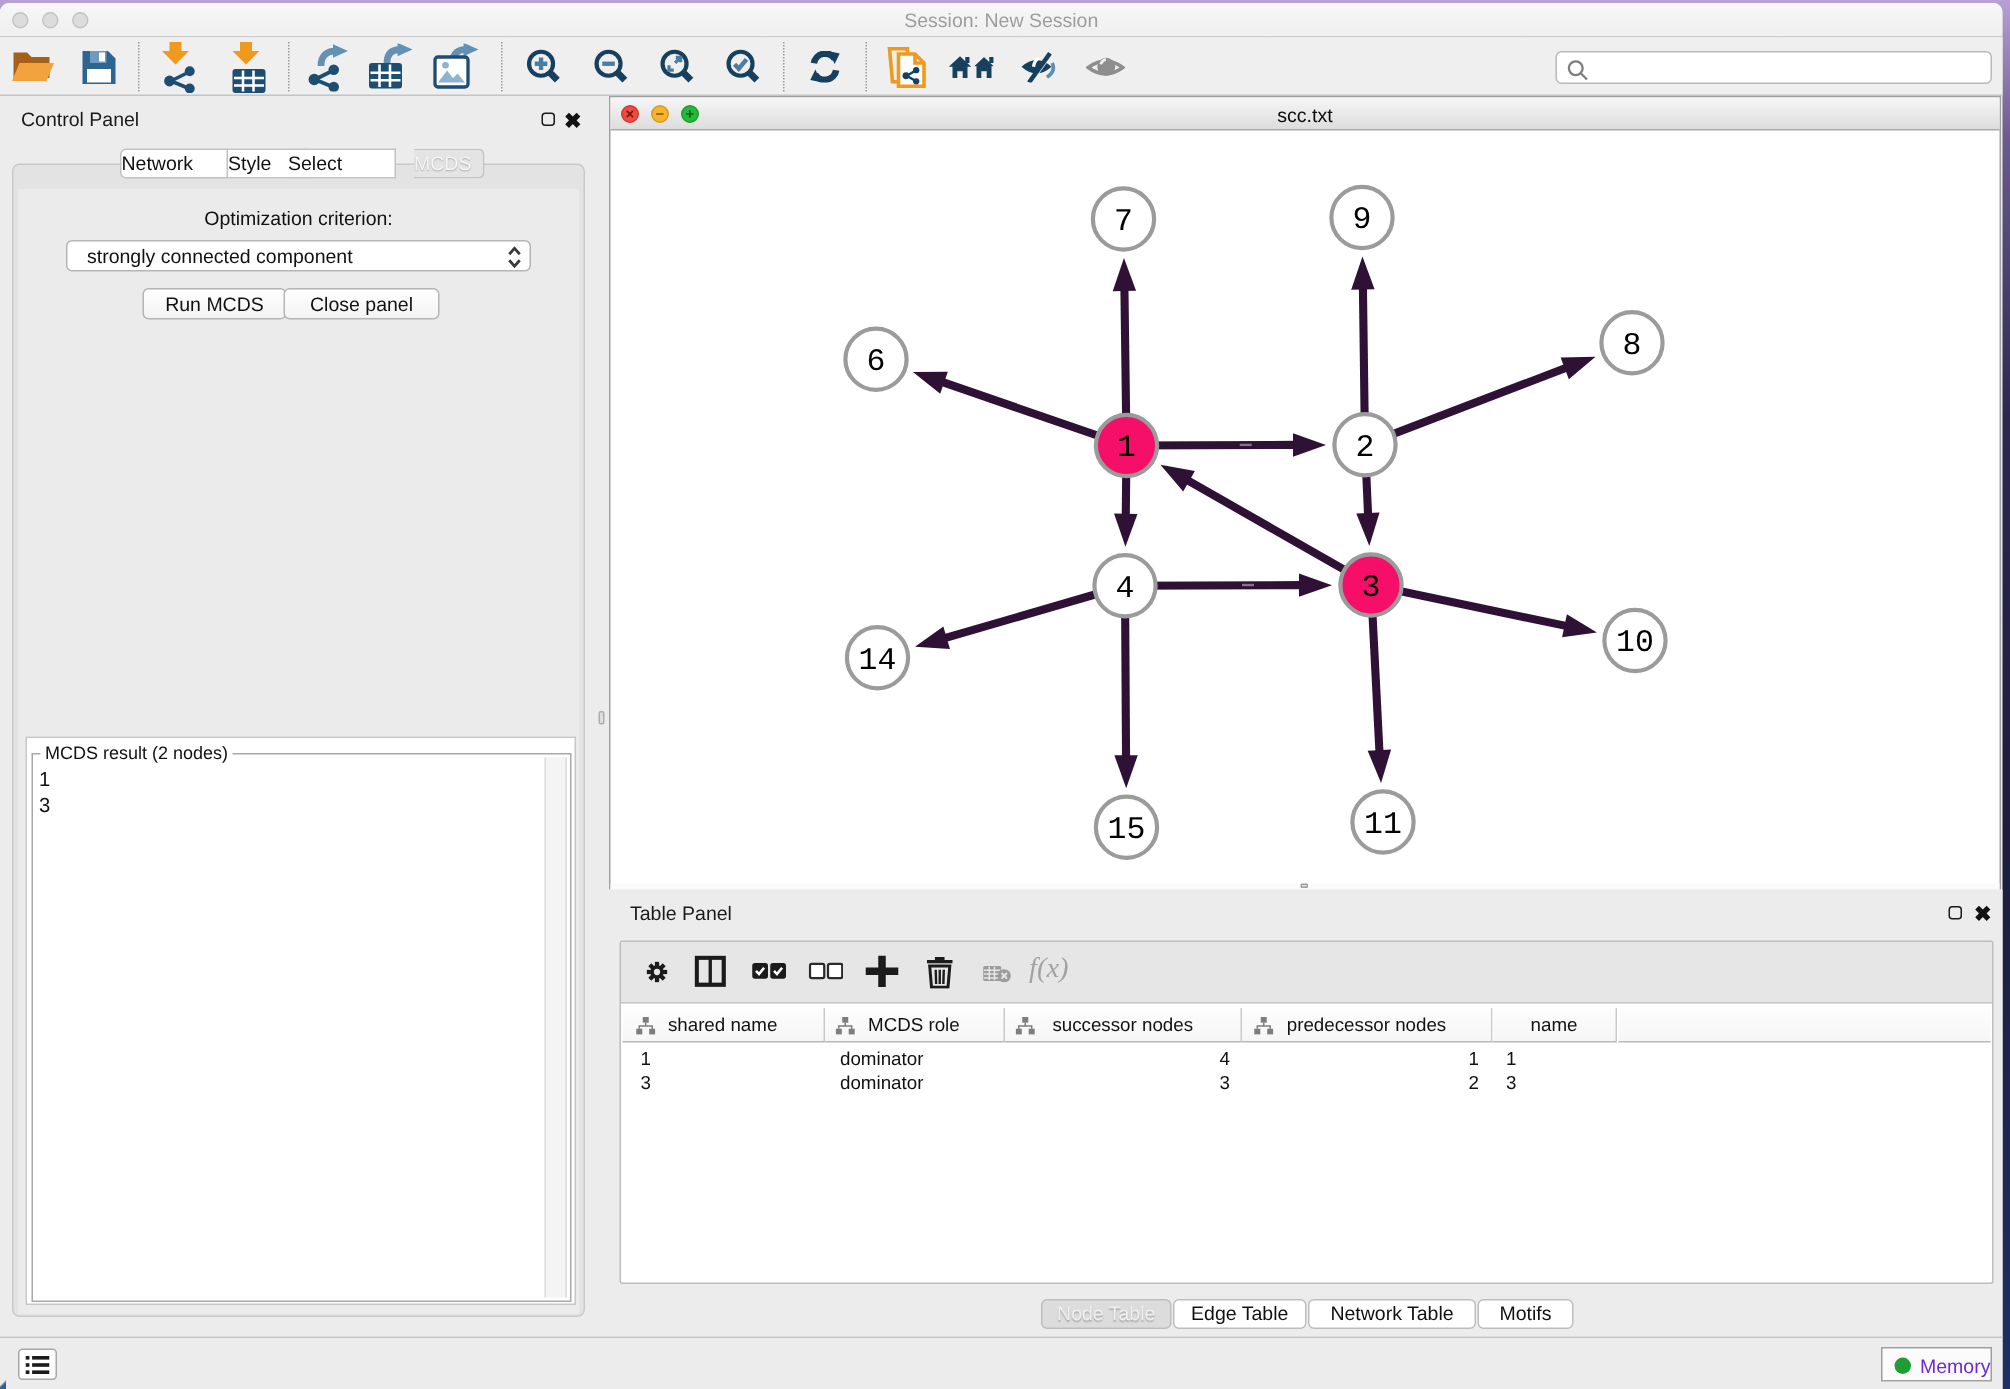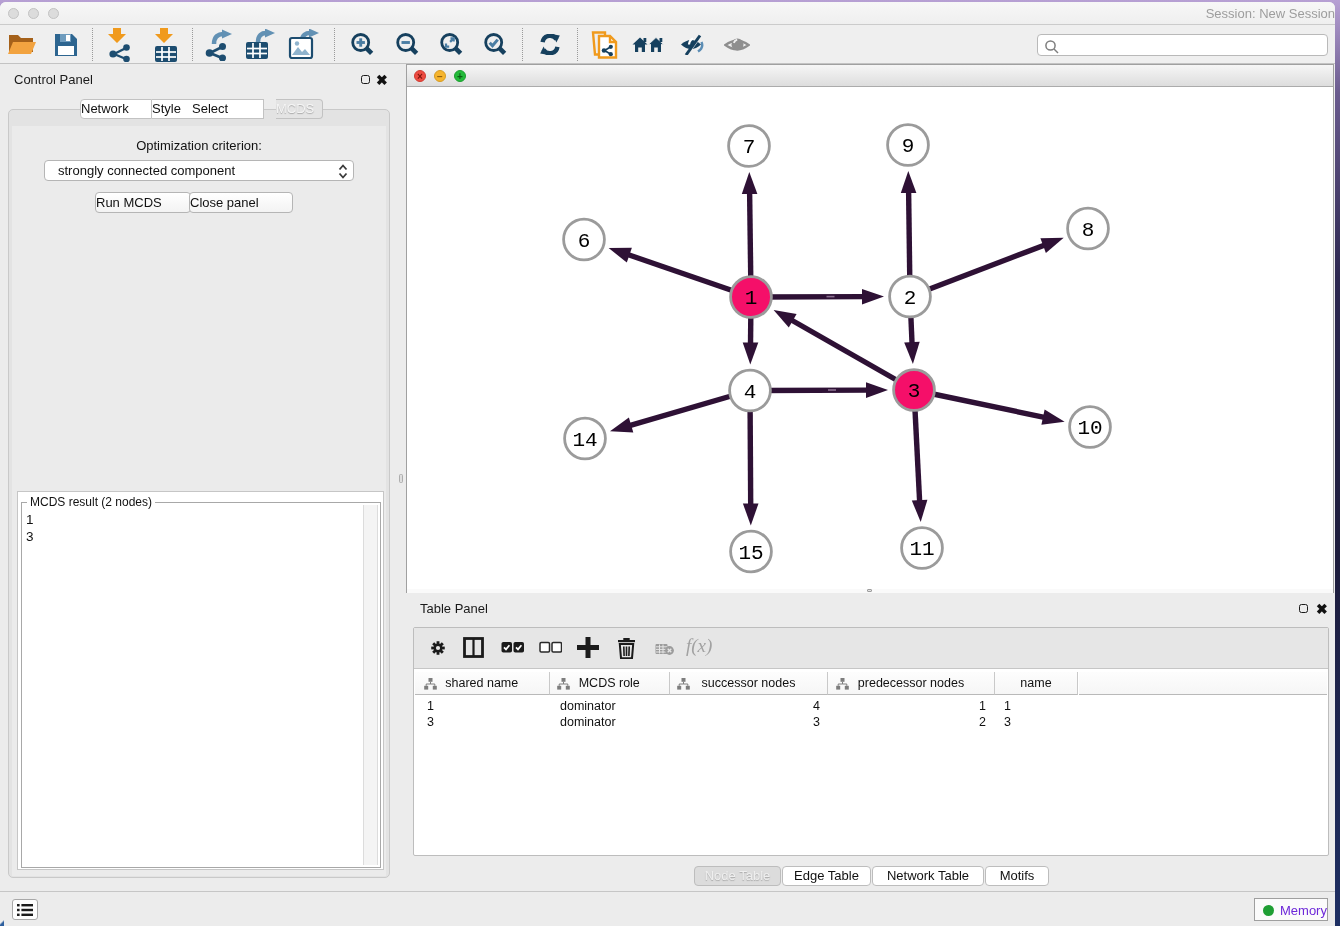--- a/index.html
+++ b/index.html
@@ -1,31 +1,31 @@
 <!DOCTYPE html>
 <html><head><meta charset="utf-8"><style>
 *{margin:0;padding:0;box-sizing:border-box}
 html,body{width:1340px;height:926px;overflow:hidden}
 body{font-family:"Liberation Sans",sans-serif;background:linear-gradient(#b7a0d4 0%,#6a5b8e 10%,#2c2750 30%,#1d1c3c 60%,#1e2f63 100%)}
 #win{position:absolute;left:0;top:2px;width:1335px;height:924px;background:#ececec;border-radius:6px 6px 0 0}
 #titlebar{position:absolute;left:0;top:0;width:1335px;height:23px;background:linear-gradient(#f7f7f7,#efefef);border-bottom:1px solid #cbcbcb;border-radius:6px 6px 0 0}
 .tl{position:absolute;top:6px;width:11px;height:11px;border-radius:50%;background:#dcdcdc;border:1px solid #c3c3c3}
-#titletext{position:absolute;left:0;right:0;top:4px;text-align:right;font-size:13px;color:#9d9d9d}
+#titletext{position:absolute;left:0;right:0;top:4px;text-align:center;font-size:13px;color:#9d9d9d}
 #toolbar{position:absolute;left:0;top:23px;width:1335px;height:39px;background:#efefef;border-bottom:1px solid #c3c3c3}
 .tsep{position:absolute;top:3px;height:33px;width:0;border-left:1px dotted #9a9a9a}
 .ticon{position:absolute;top:0;height:39px;display:flex;align-items:center;justify-content:center}
 #search{position:absolute;left:1037px;top:9px;width:291px;height:22px;background:#fff;border:1px solid #b9b9b9;border-radius:4px}
 #cpanel{position:absolute;left:0;top:62px;width:391px;height:827px}
 .paneltitle{font-size:13px;color:#1a1a1a}
 .floatbtn{position:absolute;width:9px;height:9px;border:1.6px solid #1a1a1a;border-radius:2.5px}
 .closex{position:absolute;font-size:14px;font-weight:bold;color:#111;line-height:12px}
 .tabbtn{position:absolute;top:35px;height:20px;background:#fff;border:1px solid #c2c2c2;font-size:13px;color:#111;text-align:left;line-height:18px;z-index:5}
 #tabpane{position:absolute;left:8px;top:45px;width:382px;height:769px;border:1px solid #c9c9c9;border-radius:5px;background:#e3e3e3}
 #mcdspanel{position:absolute;left:3px;top:16px;width:374px;height:750px;background:#ebebeb}
-.btn{position:absolute;background:linear-gradient(#ffffff,#f3f3f3);border:1px solid #b5b5b5;border-radius:4px;font-size:13px;color:#111;}
+.btn{position:absolute;background:linear-gradient(#ffffff,#f3f3f3);border:1px solid #b5b5b5;border-radius:4px;font-size:13px;color:#111;text-align:center}
 #resultbox{position:absolute;left:16px;top:428px;width:367px;height:379px;background:#fff;border:1px solid #c6c6c6}
 #fieldset{position:absolute;left:3px;top:10px;width:360px;height:366px;border:1px solid #a8a8a8}
 #legend{position:absolute;left:5px;top:-8px;background:#fff;padding:0 3px;font-size:12px;color:#111}
 #statusbar{position:absolute;left:0;top:889px;width:1335px;height:35px;border-top:1px solid #c6c6c6;background:#ececec}
 #netwin{position:absolute;left:406px;top:62px;width:928px;height:529px;border:1px solid #a0a0a0;border-bottom:none;background:#fff}
 #nettitle{position:absolute;left:0;top:0;width:926px;height:22px;background:linear-gradient(#f6f6f6,#dddddd);border-bottom:1px solid #ababab}
 .light{position:absolute;top:4.5px;width:12px;height:12px;border-radius:50%;font-size:10px;font-weight:bold;text-align:center;line-height:12px}
 #tpanel{position:absolute;left:406px;top:591px;width:929px;height:298px;background:#ececec}
 #tcontainer{position:absolute;left:7px;top:34px;width:916px;height:229px;background:#fff;border:1px solid #bdbdbd;border-radius:2px}
 #ttoolbar{position:absolute;left:0;top:0;width:914px;height:41px;background:#e6e6e6;border-bottom:1px solid #c6c6c6}
@@ -242,20 +242,21 @@
       <div style="position:absolute;right:2px;top:2px;width:15px;height:360px;background:#f4f4f4;border-left:1px solid #dcdcdc;border-right:1px solid #dcdcdc"></div>
     </div>
    </div>
   </div>
  </div>
  <div id="netwin">
   <div id="nettitle">
    <div class="light" style="left:7px;background:#ee4b41;border:1px solid #ce3b32;color:#7d130c">×</div>
    <div class="light" style="left:27px;background:#f6b42d;border:1px solid #d59c24;color:#8a5d10">−</div>
    <div class="light" style="left:47px;background:#23ba39;border:1px solid #1b9e30;color:#0b5c15">+</div>
+   <div style="position:absolute;left:0;right:0;top:4px;text-align:center;font-size:13px;color:#0a0a0a">scc.txt</div>
   </div>
   <div style="position:absolute;left:0;bottom:0;width:926px;height:4px;background:#fafafa"></div>
  </div>
  <svg id="net" style="position:absolute;left:407px;top:84px" width="927" height="503" viewBox="0 0 927 503">
       <line x1="344.0" y1="211.0" x2="342.6" y2="105.5" stroke="#2e1135" stroke-width="5.4"></line>
       <polygon points="342.3,86.0 350.4,107.9 334.8,108.1" fill="#2e1135"></polygon>
       <line x1="344.0" y1="211.0" x2="220.0" y2="168.3" stroke="#2e1135" stroke-width="5.4"></line>
       <polygon points="201.6,162.0 224.9,161.8 219.8,176.5" fill="#2e1135"></polygon>
       <line x1="344.0" y1="211.0" x2="457.5" y2="210.6" stroke="#2e1135" stroke-width="5.4"></line>
       <polygon points="477.0,210.6 455.0,218.5 455.0,202.9" fill="#2e1135"></polygon>

